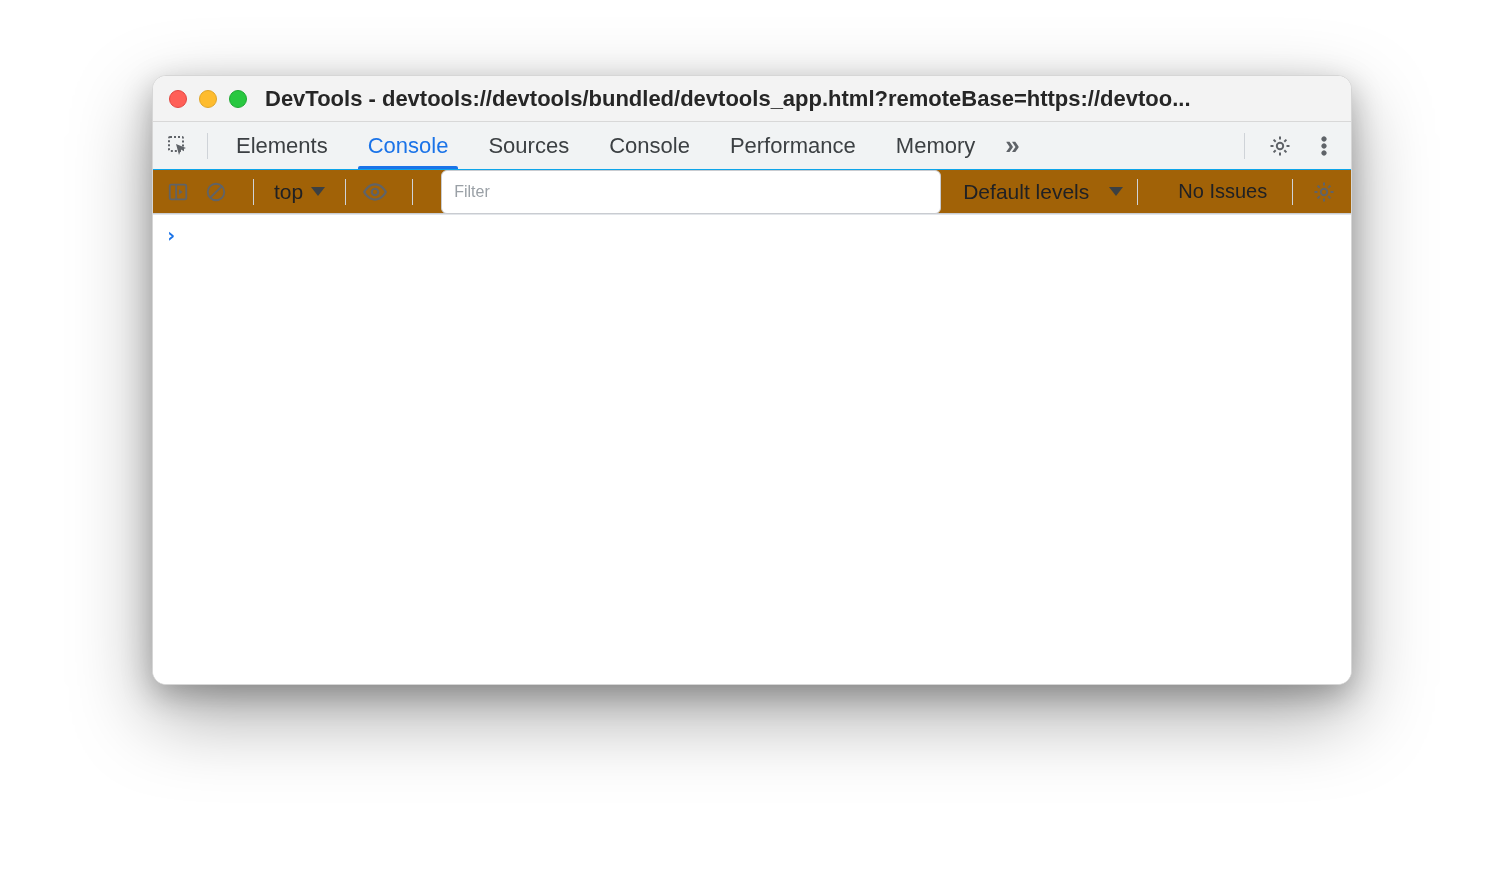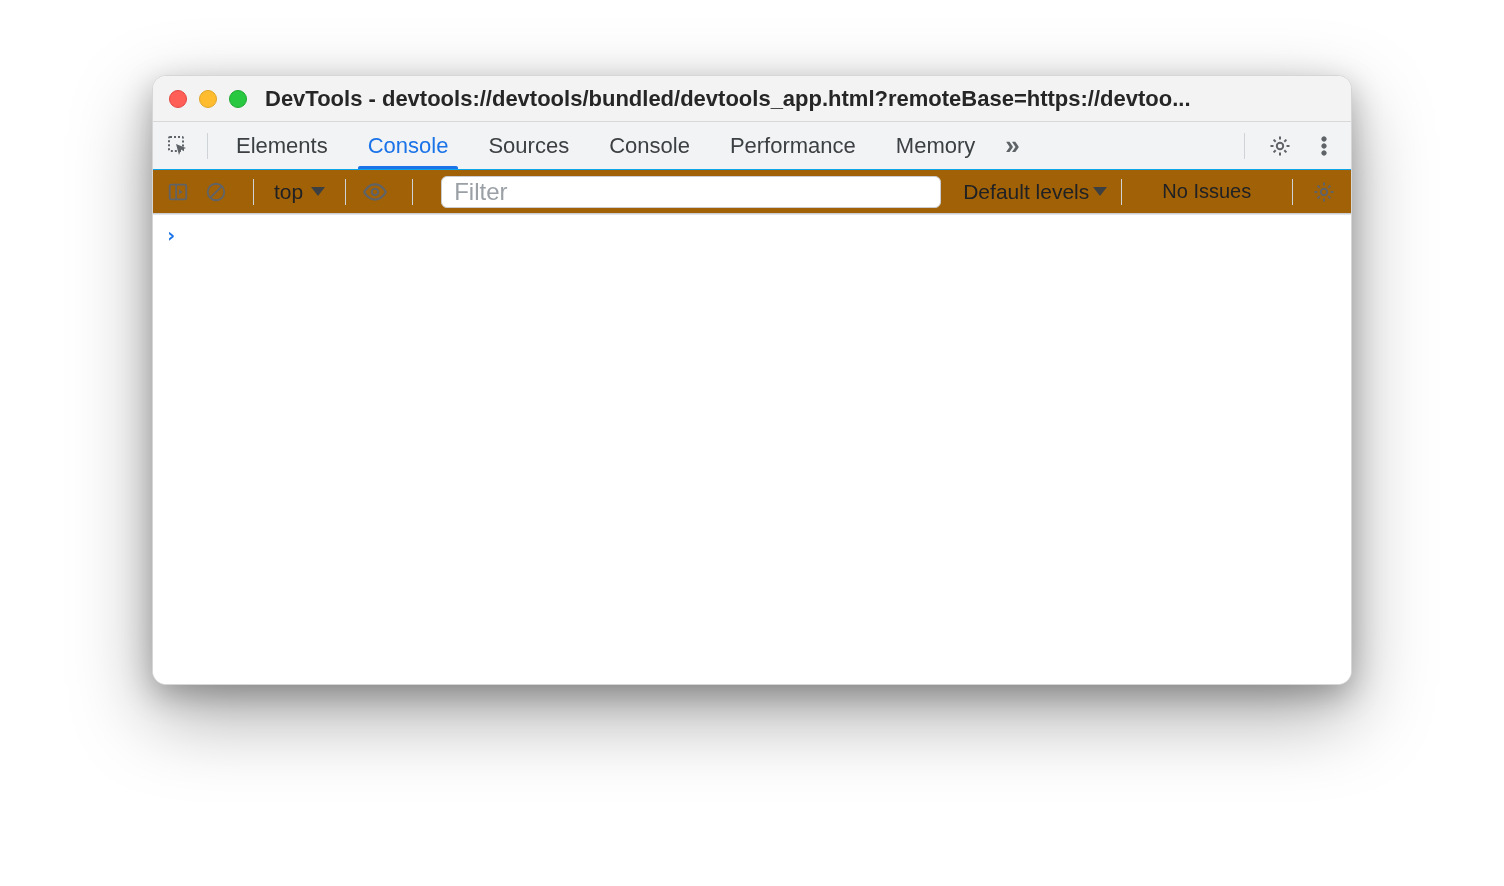--- a/index.html
+++ b/index.html
@@ -144,33 +144,33 @@
     padding: 0 6px;
   }
   .caret-down {
     width: 0; height: 0;
     border-left: 7px solid transparent;
     border-right: 7px solid transparent;
     border-top: 9px solid #3c4043;
   }
   .filter-input {
     flex: 0 0 500px;
-    height: 32px;
+    height: 44px;
     border: 1px solid #c9ccd1;
     border-radius: 6px;
     padding: 0 12px;
-    font-size: 24px;
+    font-size: 16px;
     color: #5f6368;
     background: #fff;
     margin: 7px 14px;
     outline: none;
   }
   .filter-input::placeholder { color: #9aa0a6; }
   .levels {
-    display: flex; align-items: center; gap: 4px;
+    display: flex; align-items: center; gap: 20px;
     font-size: 21px; color: #202124;
     cursor: pointer;
     margin-left: 8px;
   }
   .issues {
     font-size: 20px; color: #202124;
     margin-left: 26px;
     white-space: nowrap;
   }
   .console-toolbar .vdiv { margin: 0 14px; }

